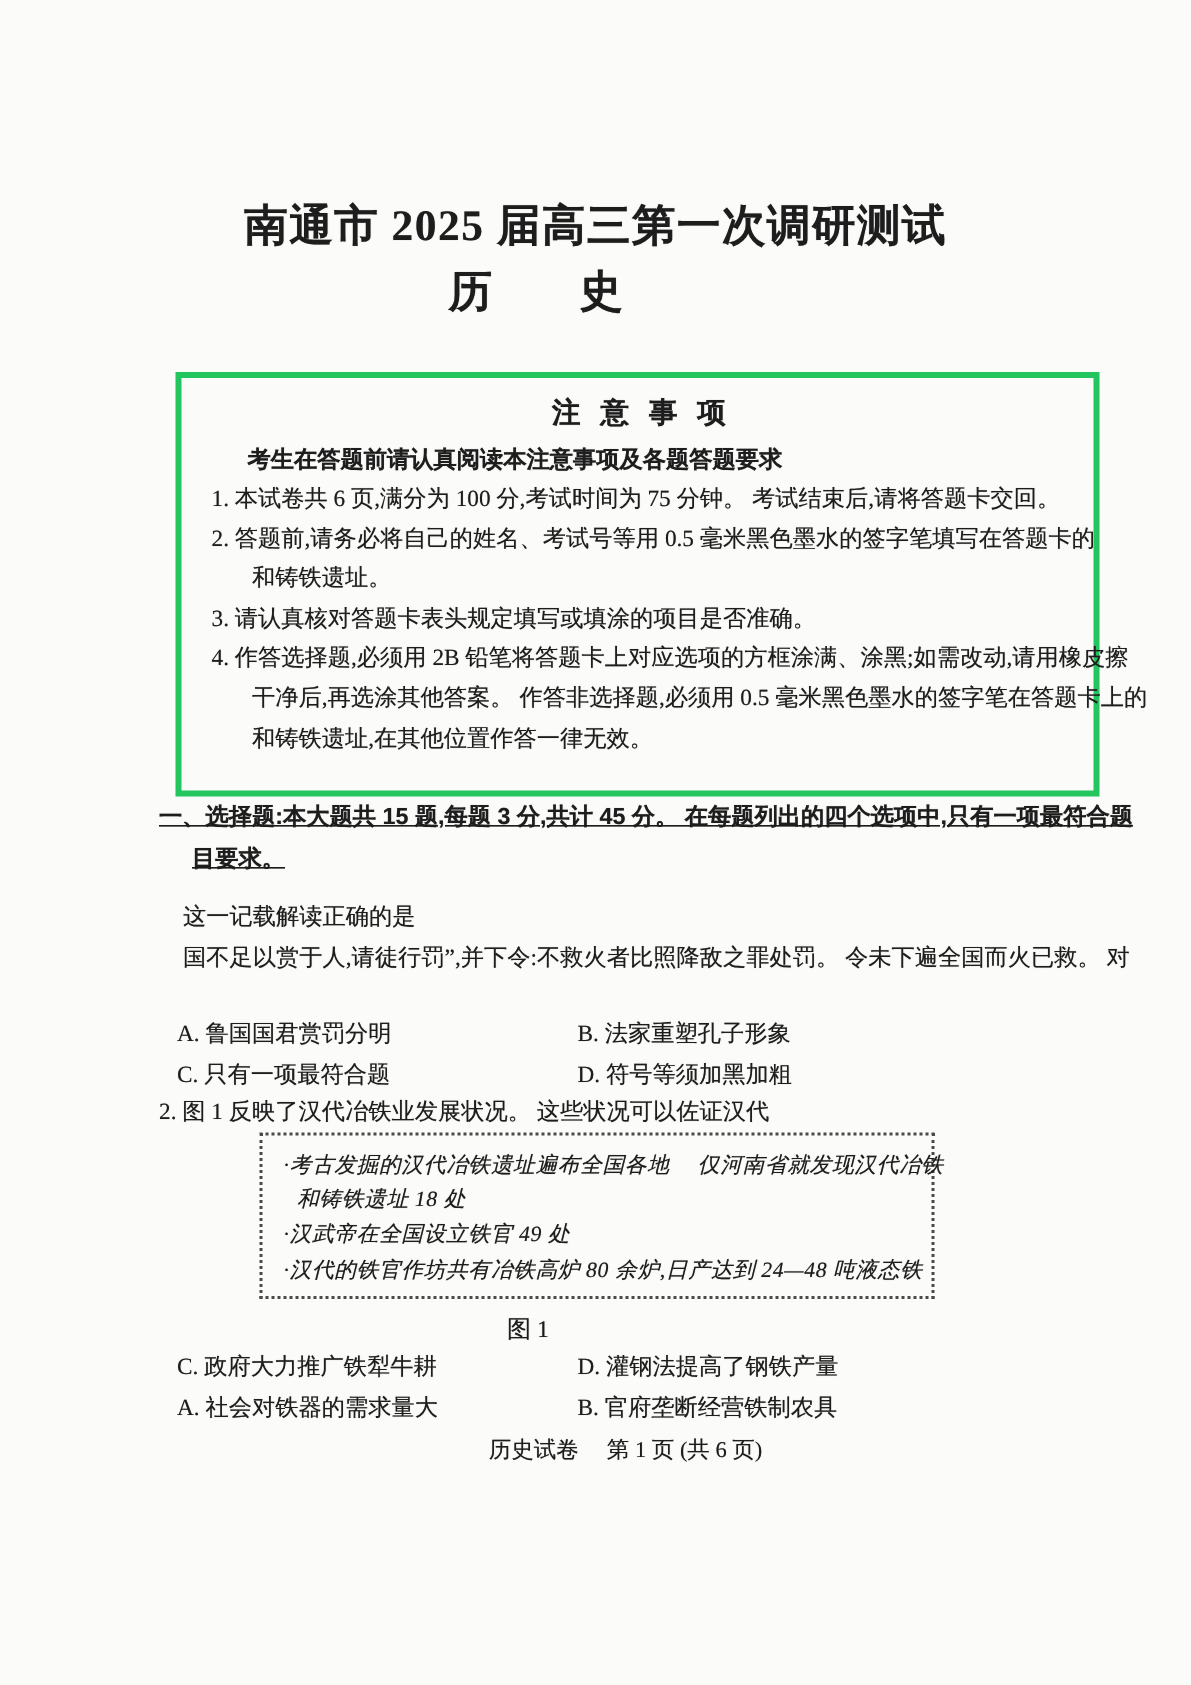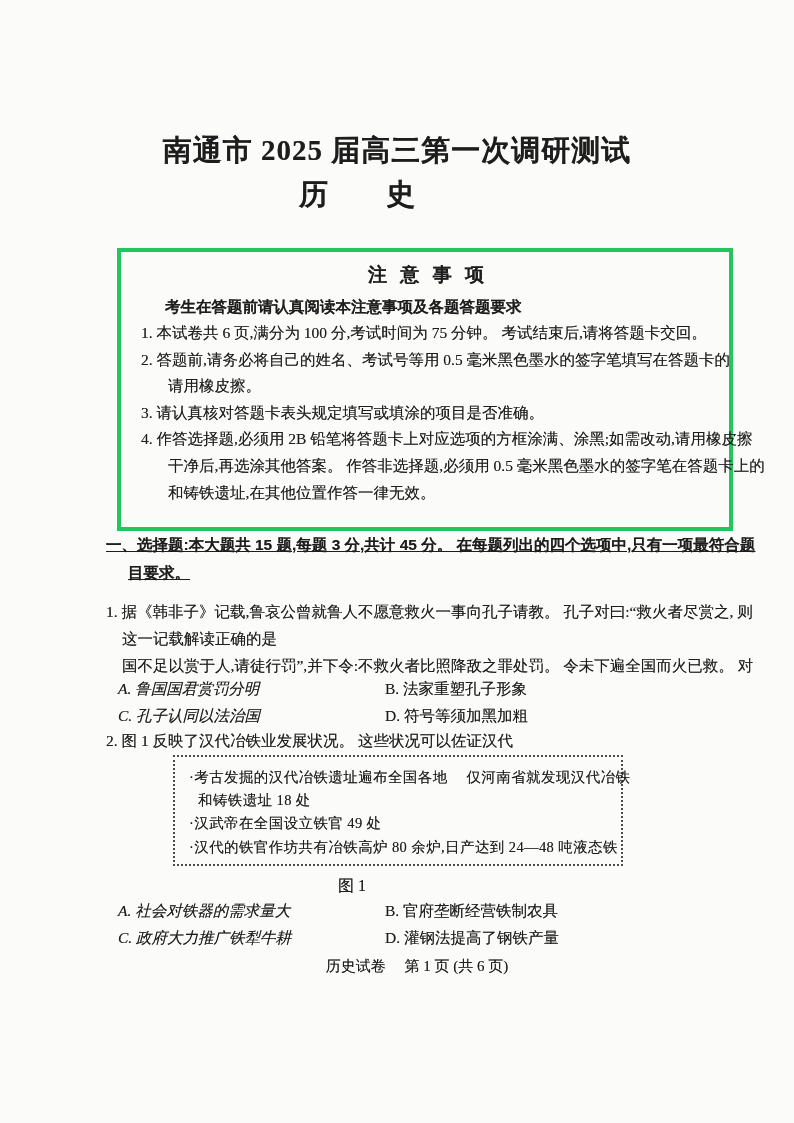--- a/index.html
+++ b/index.html
@@ -59,35 +59,35 @@
   }
   .q-cont{padding-left:16px;}
 
   .opts{
     position:absolute;left:118px;width:580px;
     font-size:15.5px;
   }
   .opts-q1{top:679px;}
   .opts-q2{top:901px;}
   .opt-row{position:relative;height:27px;}
-  .opt-left{position:absolute;left:0;top:0;white-space:nowrap;font-style:italic;}
+  .opt-left{position:absolute;left:0;top:0;white-space:nowrap;}
   .opt-right{position:absolute;left:267px;top:0;white-space:nowrap;}
 
   .q2stem{
     position:absolute;left:106px;top:731px;
     font-size:15.5px;white-space:nowrap;text-align:center;
   }
 
   .figbox{
     position:absolute;left:173px;top:755px;width:450px;height:111px;
     border:2px dotted #4a4a4a;box-sizing:border-box;
     padding:9px 8px 0 14px;
   }
   .fig-line{
-    font-size:14.5px;line-height:23.2px;
+    font-style:italic;font-size:14.5px;line-height:23.2px;
     white-space:nowrap;letter-spacing:0.4px;
   }
   .fig-cont{padding-left:9px;}
 
   .caption{
     position:absolute;left:0;top:876px;width:100%;
     text-align:center;font-size:16px;
     transform:translateX(-45px);
   }
 
@@ -102,66 +102,65 @@
 <div class="page">
 
   <div class="title1">南通市 2025 届高三第一次调研测试</div>
   <div class="title2">历　　史</div>
 
   <div class="notice">
     <div class="notice-heading">注 意 事 项</div>
     <div class="notice-preamble">考生在答题前请认真阅读本注意事项及各题答题要求</div>
     <div class="n-line">1. 本试卷共 6 页,满分为 100 分,考试时间为 75 分钟。 考试结束后,请将答题卡交回。</div>
     <div class="n-line">2. 答题前,请务必将自己的姓名、考试号等用 0.5 毫米黑色墨水的签字笔填写在答题卡的</div>
-    <div class="n-line n-cont">请用橡皮擦。</div>
+    <div class="n-line n-cont">和铸铁遗址。</div>
     <div class="n-line">3. 请认真核对答题卡表头规定填写或填涂的项目是否准确。</div>
     <div class="n-line">4. 作答选择题,必须用 2B 铅笔将答题卡上对应选项的方框涂满、涂黑;如需改动,请用橡皮擦</div>
     <div class="n-line n-cont">干净后,再选涂其他答案。 作答非选择题,必须用 0.5 毫米黑色墨水的签字笔在答题卡上的</div>
     <div class="n-line n-cont">和铸铁遗址,在其他位置作答一律无效。</div>
   </div>
 
   <div class="section">
     <div class="line">一、选择题:本大题共 15 题,每题 3 分,共计 45 分。 在每题列出的四个选项中,只有一项最符合题</div>
     <div class="line sec-cont">目要求。</div>
   </div>
 
   <div class="q1">
-    <div class="line">1. 据《韩非子》记载,鲁哀公曾就鲁人不愿意救火一事向孔子请教。 孔子对曰:“救火者尽赏之, 则</div>
     <div class="line q-cont">这一记载解读正确的是</div>
     <div class="line q-cont">国不足以赏于人,请徒行罚”,并下令:不救火者比照降敌之罪处罚。 令未下遍全国而火已救。 对</div>
   </div>
 
   <div class="opts opts-q1">
     <div class="opt-row">
       <span class="opt-left">A. 鲁国国君赏罚分明</span>
       <span class="opt-right">B. 法家重塑孔子形象</span>
     </div>
     <div class="opt-row">
-      <span class="opt-left">C. 孔子认同以法治国</span>
+      <span class="opt-left">C. 只有一项最符合题</span>
       <span class="opt-right">D. 符号等须加黑加粗</span>
     </div>
   </div>
 
   <div class="q2stem">2. 图 1 反映了汉代冶铁业发展状况。 这些状况可以佐证汉代</div>
 
   <div class="figbox">
     <div class="fig-line">·考古发掘的汉代冶铁遗址遍布全国各地　 仅河南省就发现汉代冶铁</div>
     <div class="fig-line fig-cont">和铸铁遗址 18 处</div>
     <div class="fig-line">·汉武帝在全国设立铁官 49 处</div>
     <div class="fig-line">·汉代的铁官作坊共有冶铁高炉 80 余炉,日产达到 24—48 吨液态铁</div>
   </div>
 
   <div class="caption">图 1</div>
 
   <div class="opts opts-q2">
     <div class="opt-row">
+      <span class="opt-left">C. 政府大力推广铁犁牛耕</span>
+      <span class="opt-right">D. 灌钢法提高了钢铁产量</span>
+    </div>
+    <div class="opt-row">
       <span class="opt-left">A. 社会对铁器的需求量大</span>
       <span class="opt-right">B. 官府垄断经营铁制农具</span>
-    </div>
-    <div class="opt-row">
-      <span class="opt-left">C. 政府大力推广铁犁牛耕</span>
-      <span class="opt-right">D. 灌钢法提高了钢铁产量</span>
     </div>
   </div>
 
   <div class="footer">历史试卷　 第 1 页 (共 6 页)</div>
 
 </div>
 
 </body></html>

